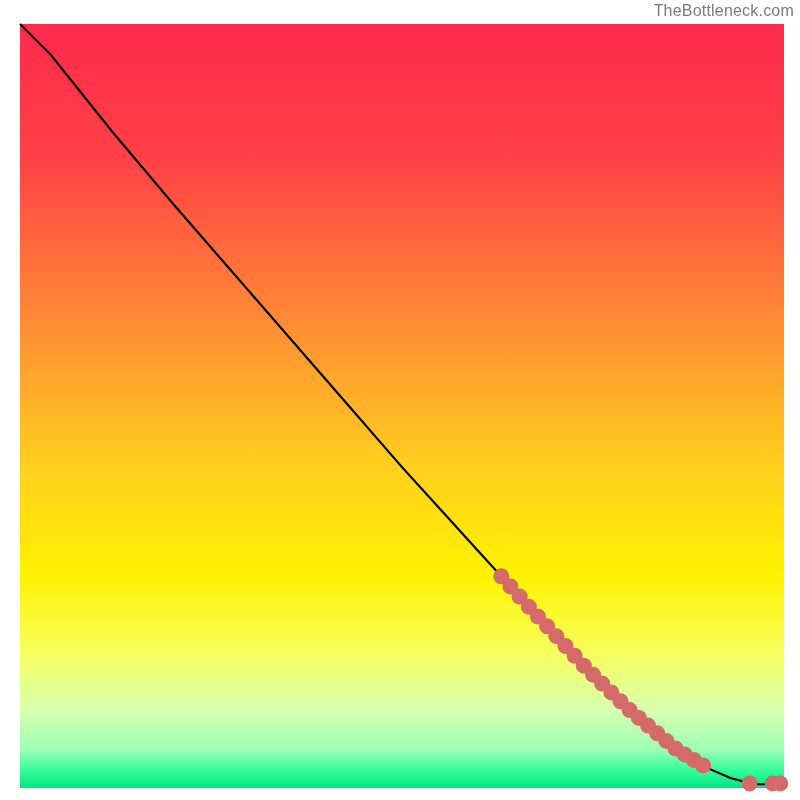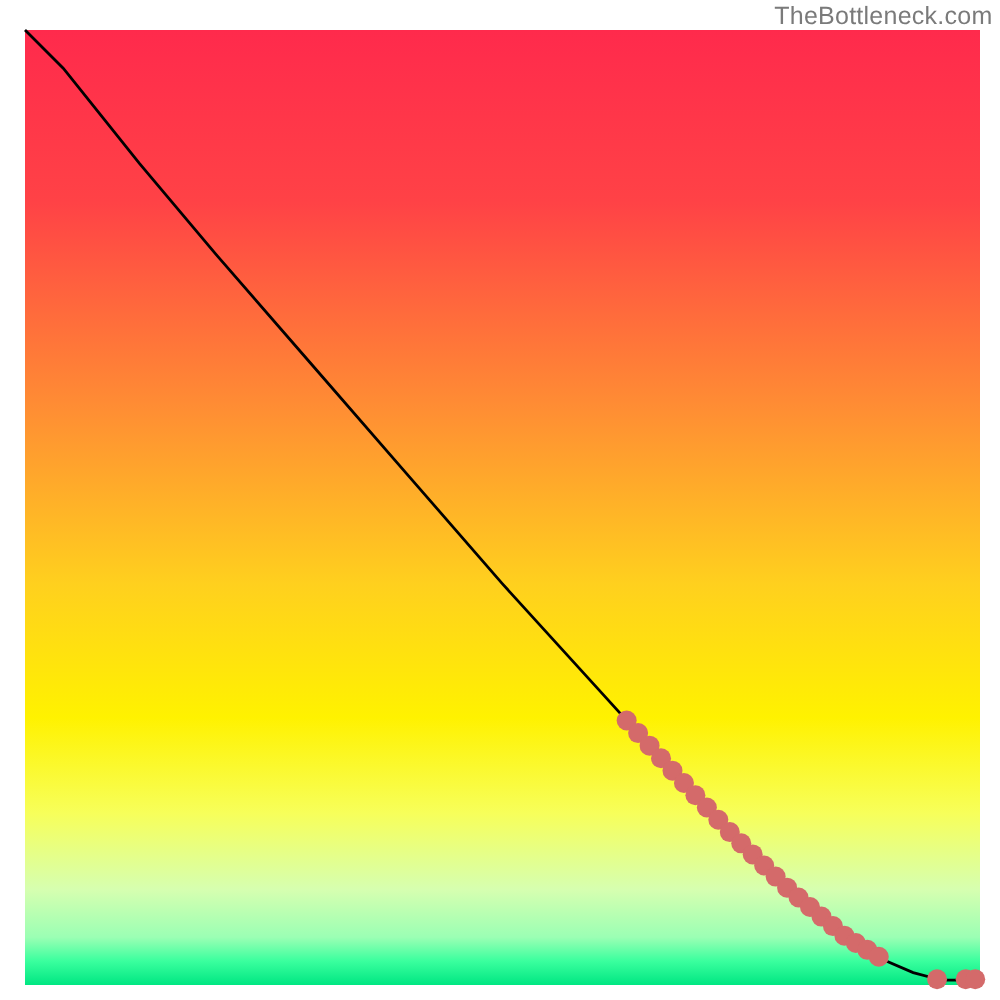--- a/index.html
+++ b/index.html
@@ -13,21 +13,21 @@
   }
   .stage {
     position: relative;
     width: 800px;
     height: 800px;
   }
   .attribution {
     position: absolute;
     top: 2px;
     right: 6px;
-    font-size: 20px;
+    font-size: 16px;
     font-weight: 400;
     color: #7a7a7a;
     letter-spacing: 0.2px;
     z-index: 3;
   }
   svg.plot {
     position: absolute;
     top: 0;
     left: 0;
     width: 800px;

